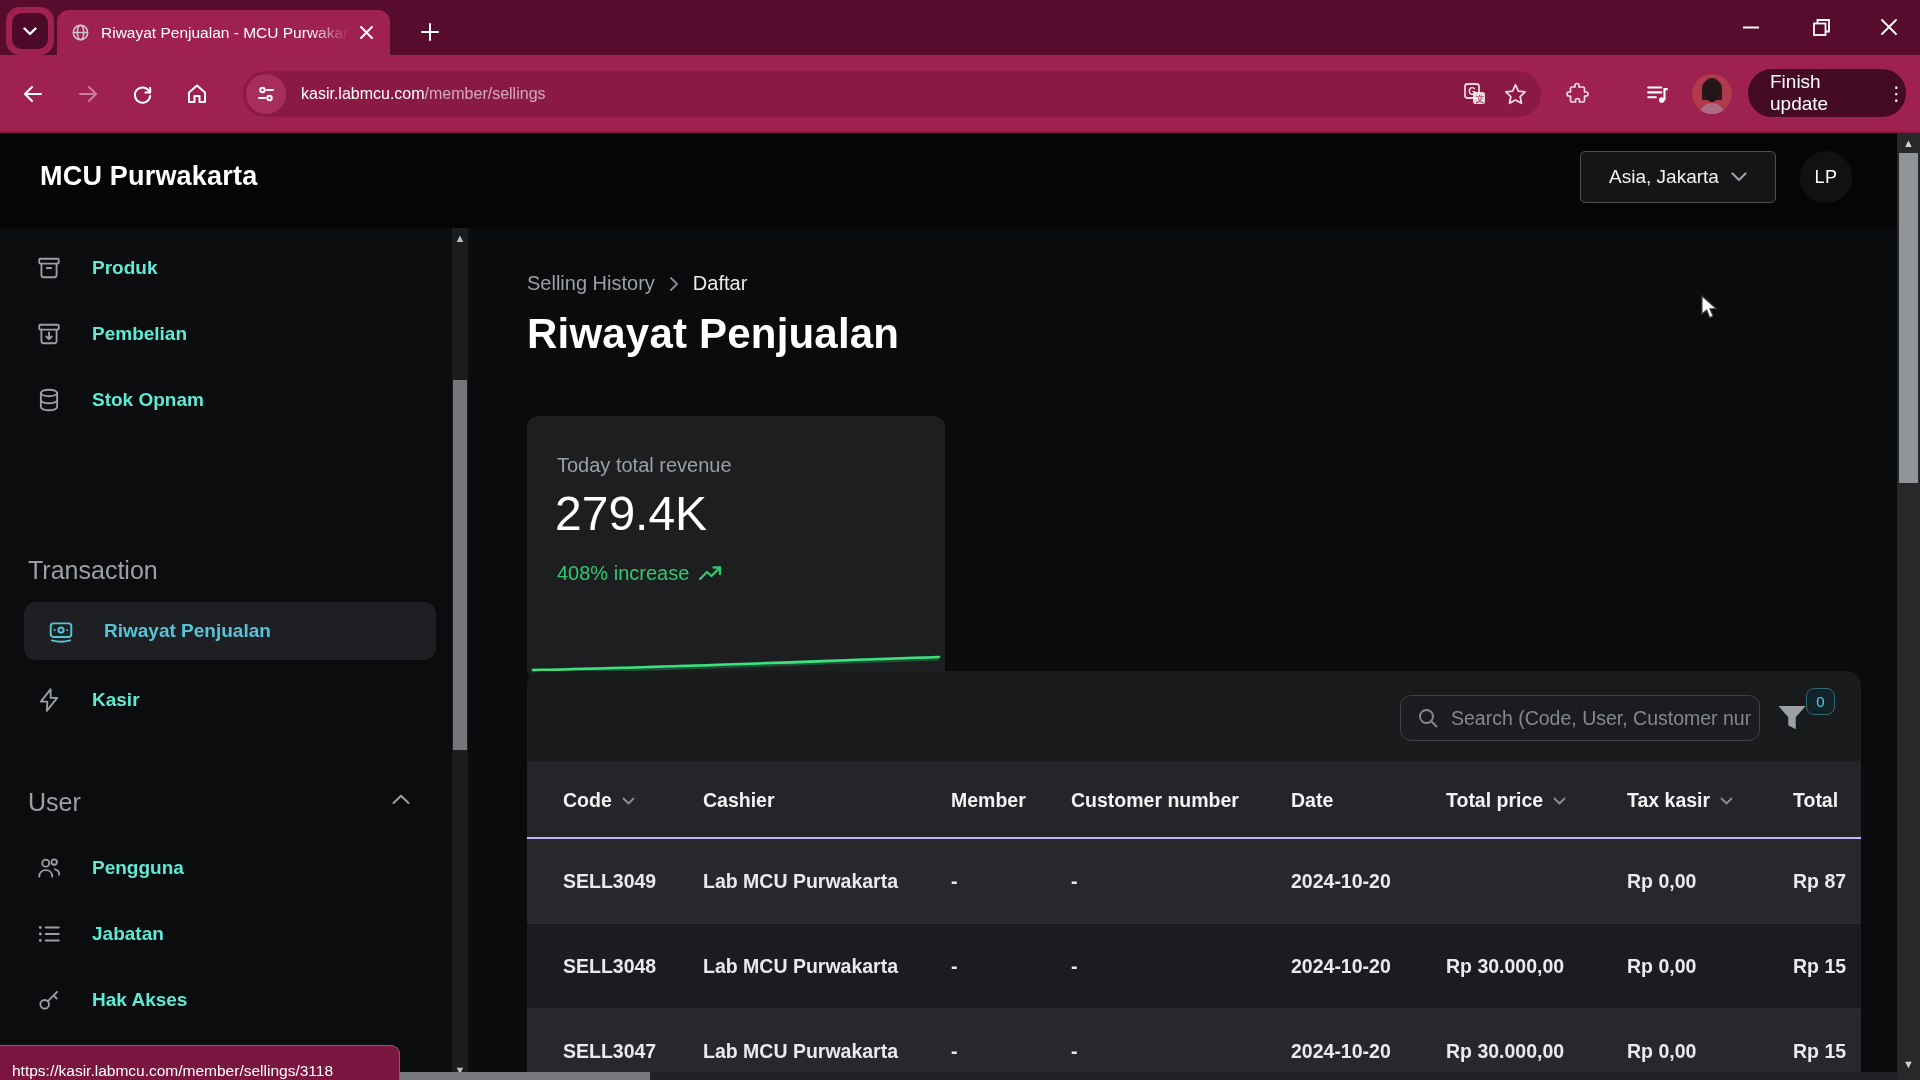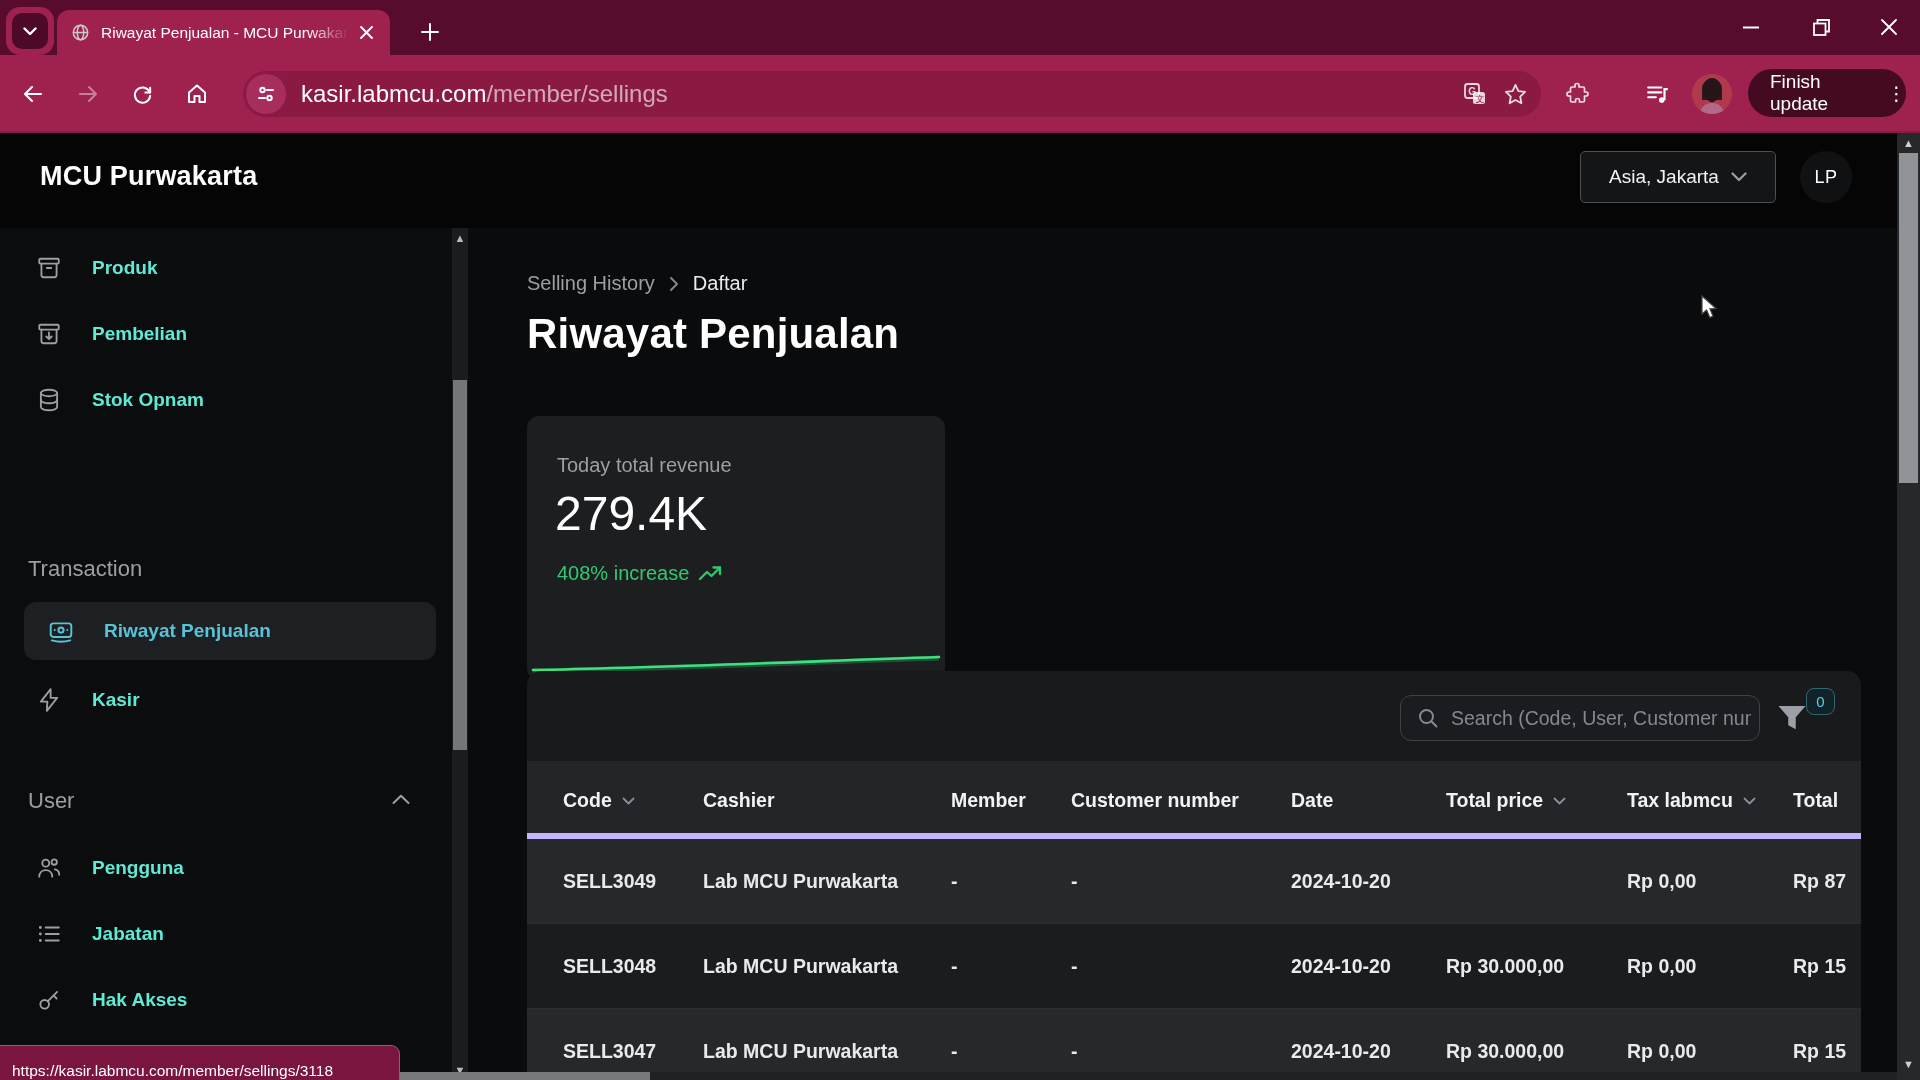--- a/index.html
+++ b/index.html
@@ -17,21 +17,21 @@
   .tab-close { width:24px; height:24px; display:flex; align-items:center; justify-content:center; border-radius:6px; }
   #newtab { position:absolute; left:412px; top:14px; width:36px; height:36px; color:#fff; display:flex; align-items:center; justify-content:center; }
   .winctl { position:absolute; top:8px; width:46px; height:38px; display:flex; align-items:center; justify-content:center; }
   #win-min{ left:1728px; } #win-restore{ left:1798px; } #win-close{ left:1866px; }
 
   #toolbar { position:absolute; left:0; top:55px; width:1920px; height:78px; background:#9e2150; border-bottom:2px solid #8a1b45; }
   .navbtn { position:absolute; top:17px; width:44px; height:44px; display:flex; align-items:center; justify-content:center; border-radius:50%; color:#fff; font-size:25px; }
   #btn-back{ left:11px; } #btn-fwd{ left:66px; color:rgba(255,255,255,.42); } #btn-reload{ left:120px; } #btn-home{ left:175px; }
   #urlbar { position:absolute; left:243px; top:16px; width:1298px; height:46px; background:#8a1a44; border-radius:23px; display:flex; align-items:center; }
   #siteinfo { width:40px; height:40px; margin-left:3px; background:#a72d5c; border-radius:50%; display:flex; align-items:center; justify-content:center; }
-  #url-text { margin-left:15px; font-size:24px; color:#fff; white-space:nowrap; }
+  #url-text { margin-left:15px; font-size:16px; color:#fff; white-space:nowrap; }
   #url-text .path { color:rgba(255,255,255,.62); }
   #urlbar .spacer { flex:1; }
   .pillicon { width:40px; height:40px; display:flex; align-items:center; justify-content:center; }
   .tbicon { position:absolute; top:17px; width:44px; height:44px; display:flex; align-items:center; justify-content:center; }
   #ext-puzzle{ left:1556px; } #media-btn{ left:1636px; }
   #chrome-avatar { position:absolute; left:1692px; top:19px; width:40px; height:40px; border-radius:50%; overflow:hidden; }
   #finish-pill { position:absolute; left:1748px; top:14px; width:158px; height:48px; background:#430a22; border-radius:24px; display:flex; align-items:center; color:#fff; }
   #finish-pill span { font-size:19px; margin-left:22px; }
   #finish-dots { margin-left:12px; font-size:20px; letter-spacing:0; line-height:7px; color:#fff; }
 
@@ -41,21 +41,21 @@
   #brand { position:absolute; left:40px; top:28px; font-size:27px; font-weight:700; color:#fff; letter-spacing:.2px; }
   #tz-pill { position:absolute; left:1580px; top:18px; width:196px; height:52px; border:1.5px solid #4c4f54; border-radius:5px; display:flex; align-items:center; justify-content:center; gap:12px; color:#f1f3f4; font-size:19px; background:#141517; }
   #user-avatar { position:absolute; left:1800px; top:18px; width:52px; height:52px; border-radius:50%; background:#101113; color:#fff; font-size:18px; display:flex; align-items:center; justify-content:center; letter-spacing:.5px; }
   #cursor { position:absolute; left:1700px; top:162px; z-index:60; }
 
   
   #sidebar { position:absolute; left:0; top:95px; width:470px; height:852px; background:#0b0c0d; }
   .nav-item { position:absolute; left:12px; width:420px; height:56px; display:flex; align-items:center; color:#5eead4; font-size:19px; font-weight:600; border-radius:12px; }
   .nav-item .nicon { width:26px; height:26px; margin:0 30px 0 24px; display:flex; }
   .nav-item.active { background:#1d1f22; color:#56c4d8; left:24px; width:412px; }
-  .section-label { position:absolute; left:28px; color:#9aa0a6; font-size:22px; }
+  .section-label { position:absolute; left:28px; color:#9aa0a6; font-size:25px; }
   #user-chevron { position:absolute; left:392px; color:#9aa0a6; }
   .sb-scroll { position:absolute; left:452px; top:0; width:16px; height:852px; background:#1b1c1e; }
   .sb-thumb { position:absolute; left:1px; top:152px; width:14px; height:370px; background:#74767a; }
   .sb-arrow { position:absolute; left:0; width:16px; text-align:center; color:#b9bbbd; font-size:11px; }
 
   
   #main { position:absolute; left:480px; top:95px; width:1440px; height:852px; }
   #breadcrumb { position:absolute; left:47px; top:44px; display:flex; align-items:center; gap:14px; font-size:20px; }
   #breadcrumb .parent { color:#9aa0a6; } #breadcrumb .current { color:#e8eaed; }
   #page-title { position:absolute; left:47px; top:82px; font-size:42px; font-weight:800; color:#fff; letter-spacing:.2px; }
@@ -67,21 +67,21 @@
 
   #table-panel { position:absolute; left:47px; top:443px; width:1334px; height:560px; background:#191a1c; border-radius:14px 14px 0 0; overflow:hidden; }
   #panel-toolbar { position:absolute; left:0; top:0; width:1334px; height:90px; }
   #search-box { position:absolute; left:873px; top:24px; width:360px; height:46px; border:1.5px solid #3e4146; border-radius:11px; background:#1b1c1f; display:flex; align-items:center; overflow:hidden; }
   #search-box input { border:0; outline:0; background:transparent; color:#e8eaed; font-size:19.5px; width:300px; font-family:inherit; }
   #search-box input::placeholder { color:#84888f; }
   #search-mag { margin:0 12px 0 16px; display:flex; }
   #filter-btn { position:absolute; left:1247px; top:29px; width:36px; height:36px; display:flex; }
   #filter-badge { position:absolute; left:1279px; top:17px; min-width:29px; height:27px; border:1.5px solid #2f6872; background:#112329; border-radius:8px; color:#5ecbdd; font-size:15px; display:flex; align-items:center; justify-content:center; }
 
-  #thead { position:absolute; left:0; top:90px; width:1334px; height:78px; background:#242528; border-bottom:6px solid #c4b5fd; }
+  #thead { position:absolute; left:0; top:90px; width:1334px; height:78px; background:#242528; border-bottom:2px solid #c4b5fd; }
   .hcell { position:absolute; top:0; height:78px; display:flex; align-items:center; gap:10px; color:#f1f3f4; font-size:19.5px; font-weight:700; white-space:nowrap; }
   .rows { position:absolute; left:0; top:168px; width:1334px; }
   .trow { position:relative; width:1334px; height:85px; border-bottom:1px solid #2c2d30; }
   .trow.odd { background:#27282b; } .trow.even { background:#1b1c1f; }
   .tcell { position:absolute; top:0; height:85px; display:flex; align-items:center; color:#e8eaed; font-size:19.5px; font-weight:600; white-space:nowrap; }
   .c0{left:36px;} .c1{left:176px;} .c2{left:424px;} .c3{left:544px;} .c4{left:764px;} .c5{left:919px;} .c6{left:1100px;} .c7{left:1266px;}
   .sortchev { display:flex; margin-top:2px; }
 
   
   #status-bubble { position:absolute; left:0; top:912px; width:400px; height:51px; background:#7a1540; border-top:1px solid rgba(255,255,255,.28); border-right:1px solid rgba(255,255,255,.28); border-top-right-radius:9px; color:#fff; font-size:15.5px; display:flex; align-items:center; padding-left:12px; white-space:nowrap; z-index:50; }
@@ -421,21 +421,21 @@
           <div class="hcell c4">
               <span>Date</span>
             </div>
           <div class="hcell c5">
               <span>Total price</span>
               <svg class="sortchev" width="13" height="8" viewBox="0 0 13 8">
                 <path d="M1.5 1.5 L6.5 6.5 L11.5 1.5" fill="none" stroke="#8b8f94" stroke-width="1.8" stroke-linecap="round" stroke-linejoin="round"></path>
               </svg>
             </div>
           <div class="hcell c6">
-              <span>Tax labmcu</span>
+              <span>Tax kasir</span>
               <svg class="sortchev" width="13" height="8" viewBox="0 0 13 8">
                 <path d="M1.5 1.5 L6.5 6.5 L11.5 1.5" fill="none" stroke="#8b8f94" stroke-width="1.8" stroke-linecap="round" stroke-linejoin="round"></path>
               </svg>
             </div>
           <div class="hcell c7">
               <span>Total</span>
             </div>
         </div>
 
         <div class="rows">

